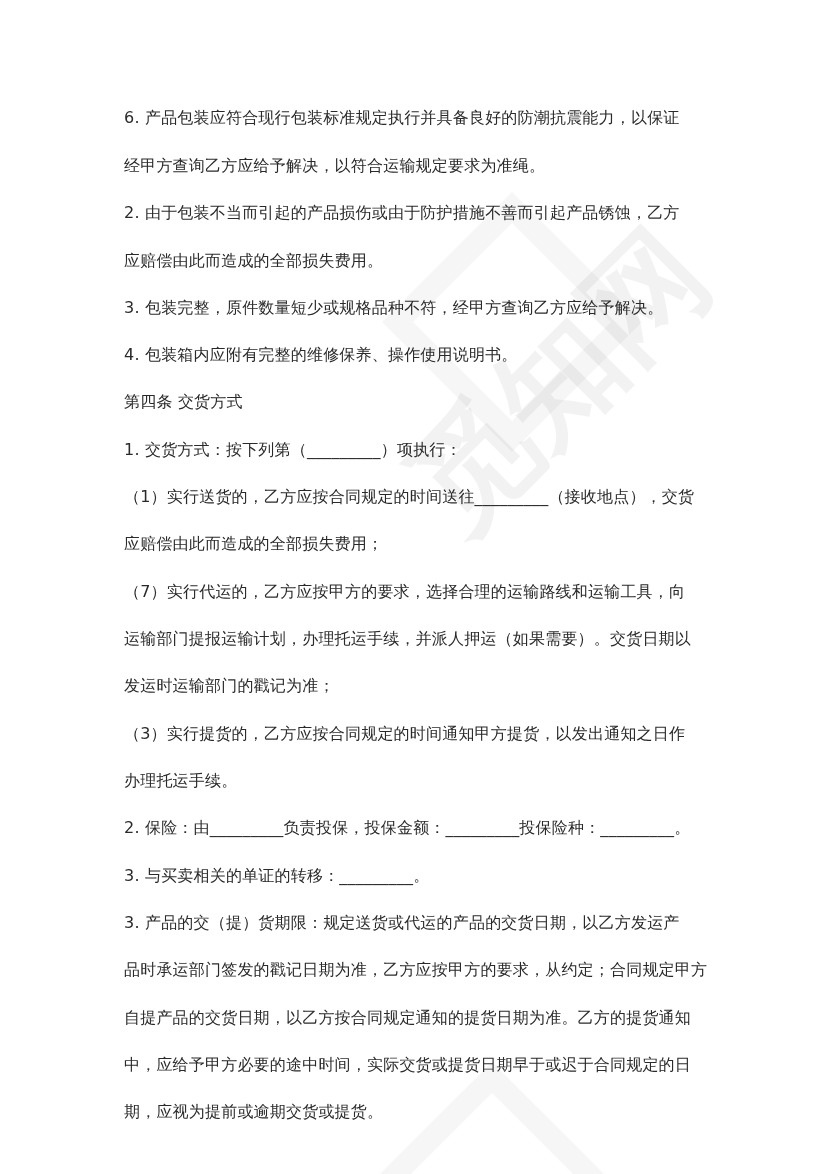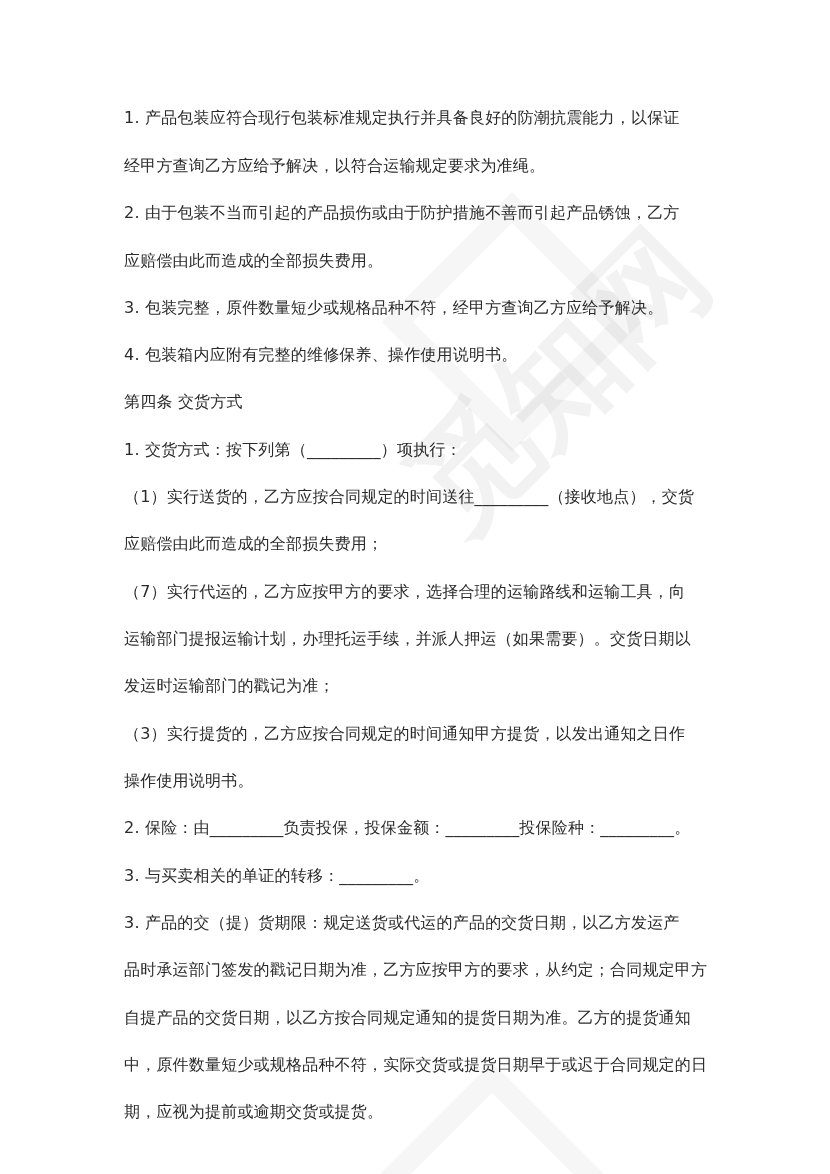--- a/index.html
+++ b/index.html
@@ -48,35 +48,35 @@
   }
 </style>
 </head>
 <body>
 
 <div class="wm-shape" style="left:420px; top:230px;"></div>
 <div class="watermark" style="left:380px; top:300px;">觅知网</div>
 <div class="wm-shape" style="left:400px; top:1100px;"></div>
 
 <div class="page">
-  <div class="line" style="top:0px">1.  产品包装应符合现行包装标准规定执行并具备良好的防潮抗震能力，以保证</div>
+  <div class="line" style="top:0px">6.  产品包装应符合现行包装标准规定执行并具备良好的防潮抗震能力，以保证</div>
   <div class="line" style="top:48px">经甲方查询乙方应给予解决，以符合运输规定要求为准绳。</div>
   <div class="line" style="top:95px">2.  由于包装不当而引起的产品损伤或由于防护措施不善而引起产品锈蚀，乙方</div>
   <div class="line" style="top:143px">应赔偿由此而造成的全部损失费用。</div>
   <div class="line" style="top:190px">3.  包装完整，原件数量短少或规格品种不符，经甲方查询乙方应给予解决。</div>
   <div class="line" style="top:237px">4.  包装箱内应附有完整的维修保养、操作使用说明书。</div>
   <div class="line" style="top:284px">第四条    交货方式</div>
   <div class="line" style="top:332px">1.  交货方式：按下列第（_________）项执行：</div>
   <div class="line" style="top:379px">（1）实行送货的，乙方应按合同规定的时间送往_________（接收地点），交货</div>
   <div class="line" style="top:426px">应赔偿由此而造成的全部损失费用；</div>
   <div class="line" style="top:474px">（7）实行代运的，乙方应按甲方的要求，选择合理的运输路线和运输工具，向</div>
   <div class="line" style="top:521px">运输部门提报运输计划，办理托运手续，并派人押运（如果需要）。交货日期以</div>
   <div class="line" style="top:568px">发运时运输部门的戳记为准；</div>
   <div class="line" style="top:616px">（3）实行提货的，乙方应按合同规定的时间通知甲方提货，以发出通知之日作</div>
-  <div class="line" style="top:663px">操作使用说明书。</div>
+  <div class="line" style="top:663px">办理托运手续。</div>
   <div class="line" style="top:710px">2. 保险：由_________负责投保，投保金额：_________投保险种：_________。</div>
   <div class="line" style="top:758px">3.  与买卖相关的单证的转移：_________。</div>
   <div class="line" style="top:805px">3.  产品的交（提）货期限：规定送货或代运的产品的交货日期，以乙方发运产</div>
   <div class="line" style="top:852px">品时承运部门签发的戳记日期为准，乙方应按甲方的要求，从约定；合同规定甲方</div>
   <div class="line" style="top:900px">自提产品的交货日期，以乙方按合同规定通知的提货日期为准。乙方的提货通知</div>
-  <div class="line" style="top:947px">中，原件数量短少或规格品种不符，实际交货或提货日期早于或迟于合同规定的日</div>
+  <div class="line" style="top:947px">中，应给予甲方必要的途中时间，实际交货或提货日期早于或迟于合同规定的日</div>
   <div class="line" style="top:994px">期，应视为提前或逾期交货或提货。</div>
 </div>
 
 </body></html>

